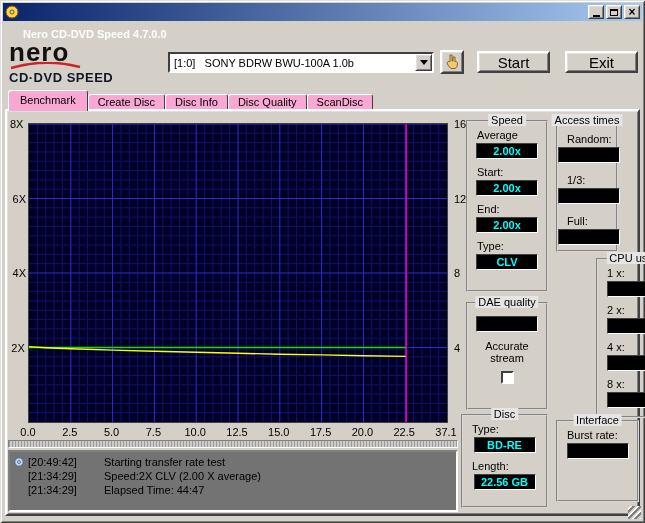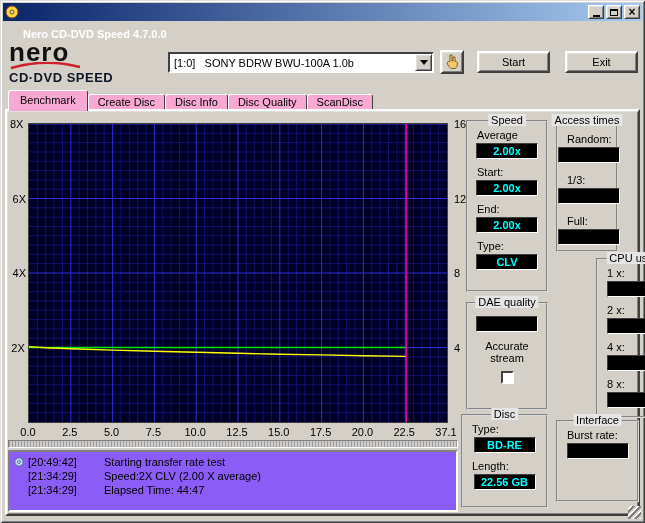--- a/index.html
+++ b/index.html
@@ -34,21 +34,21 @@
   .logo-nero{font-size:26px;font-weight:bold;letter-spacing:1px;line-height:22px;color:#111;}
   .logo-swoosh{display:block;margin:-1px 0 0 1px;}
   .logo-sub{font-size:13px;font-weight:bold;letter-spacing:0.5px;color:#0f172a;white-space:nowrap;}
   .combo{position:absolute;left:165px;top:11px;width:266px;height:21px;background:#fff;
     border:2px solid;border-color:#404040 #fff #fff #404040;display:flex;align-items:center;}
   .combo-text{flex:1;padding-left:4px;white-space:pre;overflow:hidden;}
   .combo-btn{width:17px;height:17px;background:#d4d0c8;border:1px solid;
     border-color:#fff #404040 #404040 #fff;box-shadow:inset 1px 1px 0 #dfdfdf, inset -1px -1px 0 #808080;
     display:flex;align-items:center;justify-content:center;}
   .arrow-down{width:0;height:0;border:4px solid transparent;border-top:5px solid #000;margin-top:4px;}
-  .btn{position:absolute;font-family:"Liberation Sans",sans-serif;font-size:11px;background:#d4d0c8;
+  .btn{position:absolute;font-family:"Liberation Sans",sans-serif;font-size:15px;background:#d4d0c8;
     border:2px solid;border-color:#fff #404040 #404040 #fff;
     box-shadow:inset 1px 1px 0 #dfdfdf, inset -1px -1px 0 #808080;
     display:flex;align-items:center;justify-content:center;cursor:default;}
   .btn-hand{left:437px;top:9px;width:24px;height:24px;}
   .btn-start{left:474px;top:10px;width:73px;height:22px;}
   .btn-exit{left:562px;top:10px;width:73px;height:22px;}
   
   .tabs{position:absolute;left:8px;top:90px;height:21px;display:flex;align-items:flex-start;z-index:4;}
   .tab{padding:1px 9px 0;height:15px;margin-top:4px;background:#f9a8d4;border:1px solid;
     border-color:#fff #404040 #fff #fff;border-bottom:none;
@@ -81,21 +81,21 @@
   .g-disc{left:461px;top:414px;width:87px;height:94px;}
   .g-iface{left:556px;top:420px;width:83px;height:82px;}
   .dae-field{margin-top:12px;}
   .dae-label{display:block;width:56px;margin:8px auto 0;text-align:center;line-height:12px;}
   .checkbox{display:block;width:13px;height:13px;margin:7px auto 0;background:#fff;
     border:2px solid;border-color:#404040 #fff #fff #404040;}
   
   .progress-strip{position:absolute;left:8px;top:440px;width:450px;height:8px;z-index:2;
     border:1px solid;border-color:#808080 #fff #fff #808080;
     background:repeating-linear-gradient(90deg,#9a9aa8 0 1px,#cfccc4 1px 3px);}
-  .logbox{position:absolute;left:8px;top:450px;width:450px;height:62px;background:#8b5cf6;z-index:2;
+  .logbox{position:absolute;left:8px;top:450px;width:450px;height:62px;background:#737373;z-index:2;
     border:2px solid;border-color:#808080 #fff #fff #808080;padding:3px 4px;overflow:hidden;}
   .log-row{display:flex;align-items:center;line-height:14px;height:14px;}
   .log-icon-slot{width:14px;display:flex;align-items:center;}
   .log-time{width:62px;white-space:pre;}
   .log-text{margin-left:14px;white-space:pre;}
   
   .resize-grip{position:absolute;right:4px;bottom:4px;width:13px;height:13px;z-index:6;
     background:repeating-linear-gradient(135deg,#d4d0c8 0 2px,#ffffff 2px 3px,#808080 3px 5px);}
 </style>
 </head>

